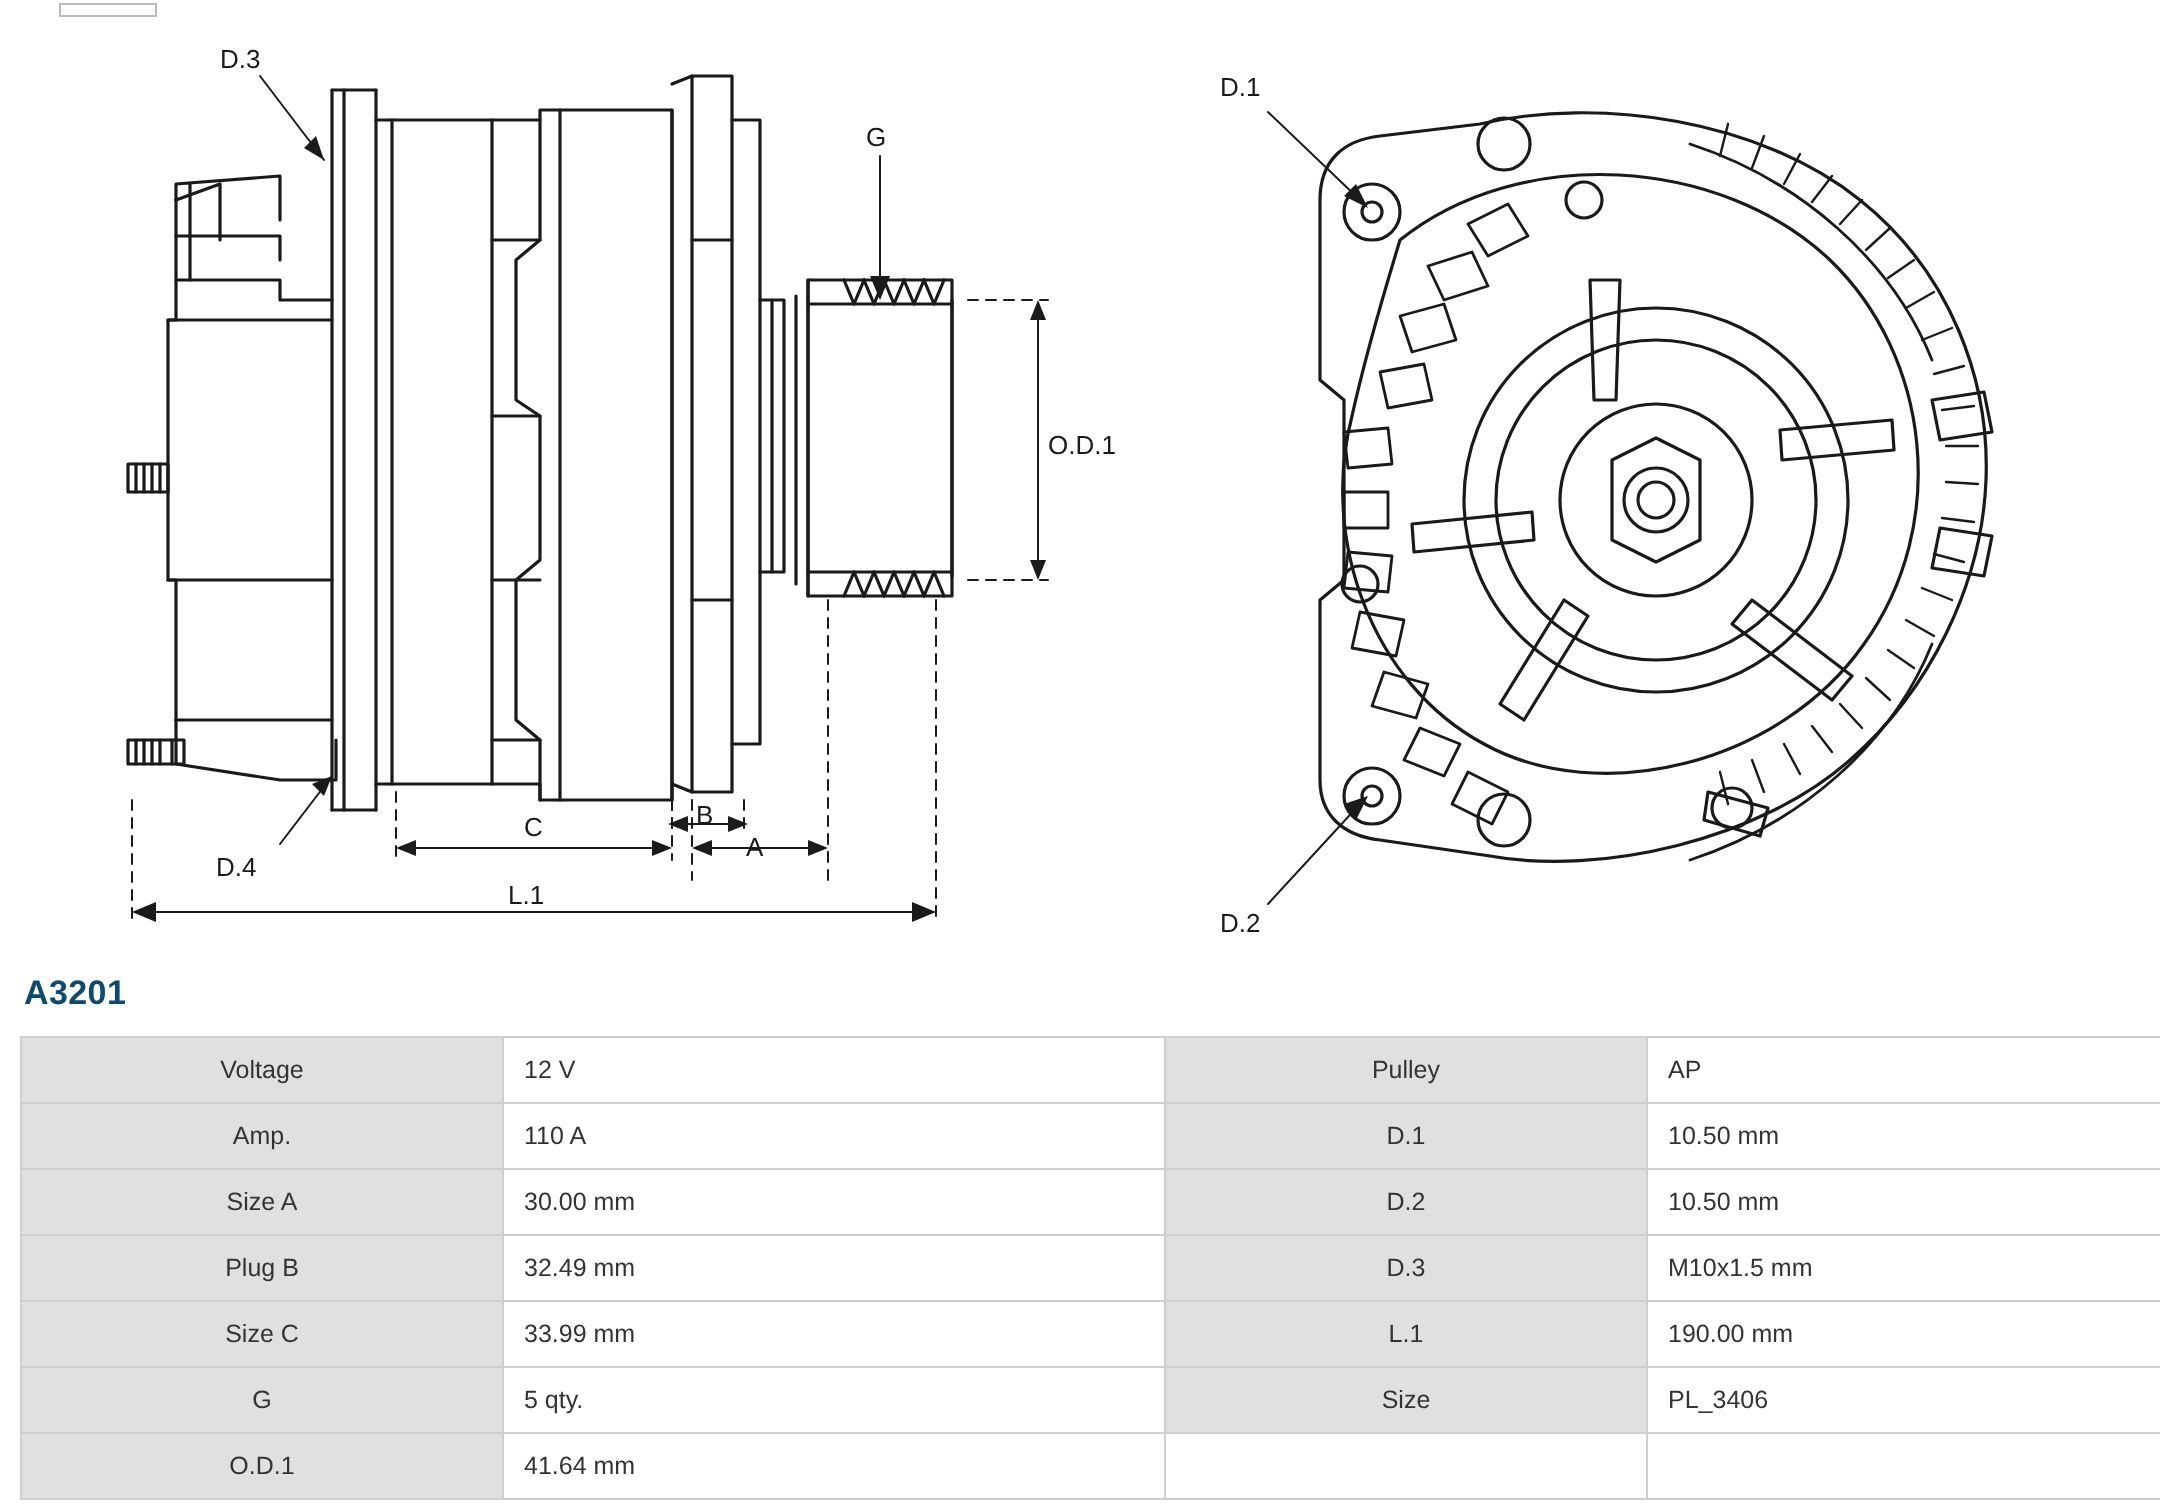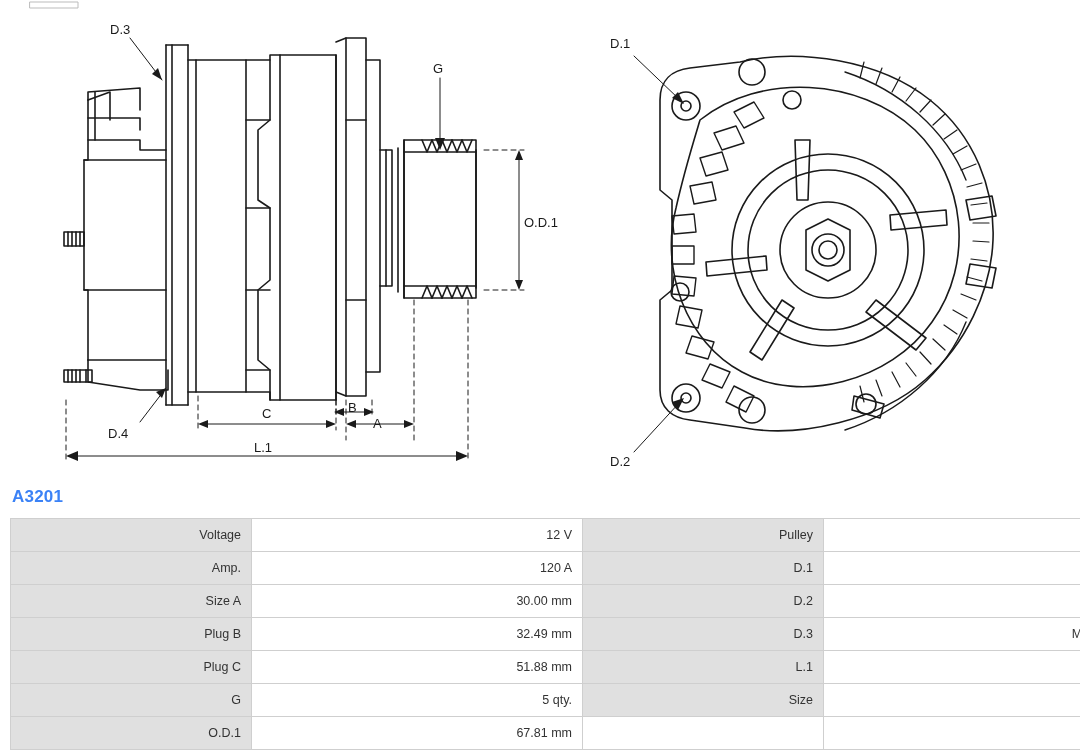--- a/index.html
+++ b/index.html
@@ -4,28 +4,28 @@
 <style>
   html,body{margin:0;padding:0;background:#ffffff;}
   body{width:1080px;height:753px;font-family:"Liberation Sans",sans-serif;color:#222;overflow:hidden;}
   .page{position:relative;width:1080px;height:753px;}
 
   
   .drawing{position:absolute;left:0;top:0;width:1080px;height:480px;}
   .drawing svg{display:block;}
 
   
-  .part-no{position:absolute;left:12px;top:487px;font-size:17px;font-weight:bold;color:#3b82f6;letter-spacing:.2px;}
+  .part-no{position:absolute;left:12px;top:487px;font-size:17px;font-weight:bold;color:#0c4a6e;letter-spacing:.2px;}
 
   
   .spec-wrap{position:absolute;left:10px;top:518px;width:1060px;}
   table.spec{border-collapse:collapse;width:1060px;table-layout:fixed;}
   table.spec td{height:32px;border:1px solid #cfcfcf;font-size:12.5px;padding:0 10px;}
-  td.lbl{background:#e0e0e0;text-align:right;color:#333;width:220px;}
-  td.val{background:#ffffff;text-align:right;color:#333;width:310px;}
+  td.lbl{background:#e0e0e0;text-align:center;color:#333;width:220px;}
+  td.val{background:#ffffff;color:#333;width:310px;}
   td.empty{background:#ffffff;border:none;}
   td.empty-lbl{background:#ffffff;border:none;}
 </style>
 </head>
 <body>
 
 <div class="page">
 
   <div class="drawing">
     <svg width="1080" height="480" viewBox="0 0 1080 480" xmlns="http://www.w3.org/2000/svg">
@@ -237,51 +237,51 @@
     <table class="spec">
       <tbody>
         <tr>
           <td class="lbl">Voltage</td>
           <td class="val">12 V</td>
           <td class="lbl">Pulley</td>
           <td class="val">AP</td>
         </tr>
         <tr>
           <td class="lbl">Amp.</td>
-          <td class="val">120 A</td>
+          <td class="val">110 A</td>
           <td class="lbl">D.1</td>
           <td class="val">10.50 mm</td>
         </tr>
         <tr>
           <td class="lbl">Size A</td>
           <td class="val">30.00 mm</td>
           <td class="lbl">D.2</td>
           <td class="val">10.50 mm</td>
         </tr>
         <tr>
           <td class="lbl">Plug B</td>
           <td class="val">32.49 mm</td>
           <td class="lbl">D.3</td>
           <td class="val">M10x1.5 mm</td>
         </tr>
         <tr>
-          <td class="lbl">Plug C</td>
-          <td class="val">51.88 mm</td>
+          <td class="lbl">Size C</td>
+          <td class="val">33.99 mm</td>
           <td class="lbl">L.1</td>
           <td class="val">190.00 mm</td>
         </tr>
         <tr>
           <td class="lbl">G</td>
           <td class="val">5 qty.</td>
           <td class="lbl">Size</td>
           <td class="val">PL_3406</td>
         </tr>
         <tr>
           <td class="lbl">O.D.1</td>
-          <td class="val">67.81 mm</td>
+          <td class="val">41.64 mm</td>
           <td class="empty-lbl"></td>
           <td class="empty"></td>
         </tr>
       </tbody>
     </table>
   </div>
 
 </div>
 
 </body></html>

